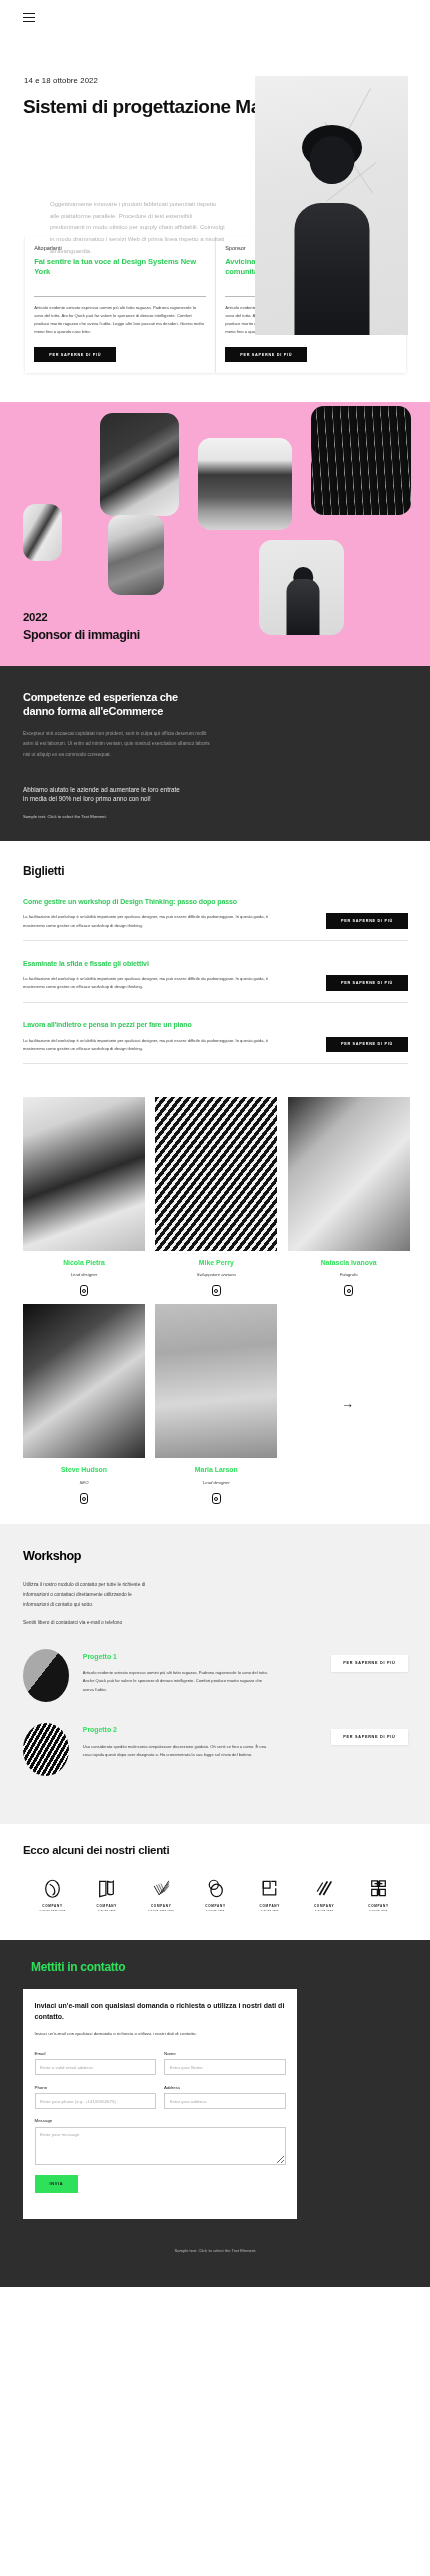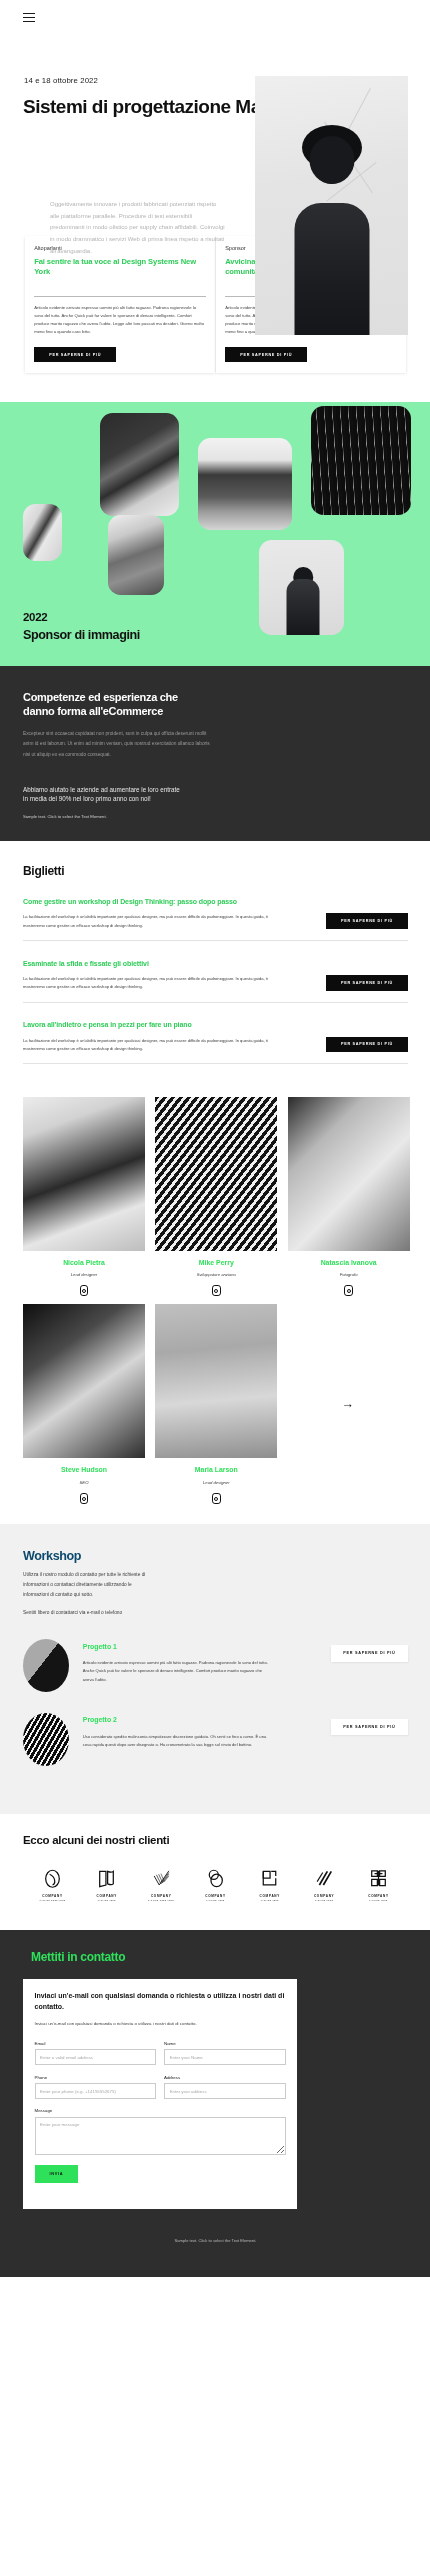--- a/index.html
+++ b/index.html
@@ -85,21 +85,21 @@
   }
   .card-rule { height: 0.6px; background: #b9b9b9; margin-bottom: 7.5px; }
   .card-body { font-size: 4.2px; line-height: 1.95; color: #444; margin-bottom: 10.3px; }
   .btn-dark {
     display: inline-block; background: #0c0c0c; color: #fff;
     font-size: 3.8px; font-weight: 700; letter-spacing: 0.7px;
     padding: 5.7px 15px; text-align:center; cursor: pointer;
   }
 
   
-  .gallery { position: relative; height: 264px; background: #86efac; }
+  .gallery { position: relative; height: 264px; background: #f9a8d4; }
   .g { position: absolute; border-radius: 12.6px; overflow: hidden; background:#ddd; }
   .g.g1 { left: 100px; top: 11.5px;  width: 79px; height: 103px;
           background: linear-gradient(150deg,#2b2b2b 0%,#3a3a3a 34%,#6b6b6b 46%,#2e2e2e 58%,#cfcfcf 76%,#ededed 100%); }
   .g.g2 { left: 198px; top: 36px;  width: 94px; height: 92px;
           background: linear-gradient(180deg,#f2f2f2 0%,#e4e4e4 24%,#3a3a3a 40%,#5a5a5a 64%,#9b9b9b 80%,#d5d5d5 100%); }
   .g.g3 { left: 311px; top: 4.6px;   width: 100px; height: 109px;
           background: repeating-linear-gradient(86deg,#0d0d0d 0px,#0d0d0d 4px,#9a9a9a 4.3px,#0d0d0d 5.2px,#111 8px); }
   .g.g4 { left: 23px;  top: 102px; width: 39px;  height: 57px;
           background: linear-gradient(120deg,#f0f0f0 0%,#d7d7d7 30%,#3c3c3c 48%,#e9e9e9 60%,#cfcfcf 100%); }
   .g.g5 { left: 108px; top: 113px; width: 56px;  height: 80px;
@@ -161,21 +161,21 @@
   .ig-icon {
     width: 8.6px; height: 11px; border: 1.1px solid #111; border-radius: 2.9px;
     display:flex; align-items:center; justify-content:center;
   }
   .ig-icon i { display:block; width: 4px; height: 4px; border:1.1px solid #111; border-radius:50%; }
   .team-arrow { width: 122px; display:flex; align-items:center; justify-content:center; }
   .arrow-glyph { font-size: 12.6px; color:#111; line-height:1; }
 
   
   .workshop { background:#f1f1f1; padding: 25px 23px 27.6px 23px; }
-  .w-title { font-size: 12.6px; font-weight:700; color:#0c4a6e; letter-spacing:-0.4px; margin-bottom: 7px; }
+  .w-title { font-size: 12.6px; font-weight:700; color:#000000; letter-spacing:-0.4px; margin-bottom: 17px; }
   .w-para { font-size: 4.8px; line-height: 2.1; color:#3d3d3d; width: 133px; margin-bottom: 10.3px; }
   .w-note { font-size: 4.8px; color:#3d3d3d; margin-bottom: 24px; }
   .proj { display:flex; align-items:flex-start; margin-bottom: 20.7px; }
   .proj-img { width: 46px; height: 53px; border-radius: 50%; flex: none; margin-right: 13.8px; }
   .proj-img.i1 { background: linear-gradient(128deg,#a9a9a9 0 44%, #141414 44% 100%); }
   .proj-img.i2 { background: repeating-linear-gradient(120deg,#0d0d0d 0 2.9px,#f2f2f2 2.9px 4.6px); }
   .proj-text { flex:1; padding-top: 3.4px; }
   .proj-title { font-size: 6.9px; font-weight:700; color:#2ee05a; margin-bottom: 9.2px; }
   .proj-body { font-size: 4.1px; line-height: 2.05; color:#3d3d3d; max-width: 189px; }
   .btn-light {

